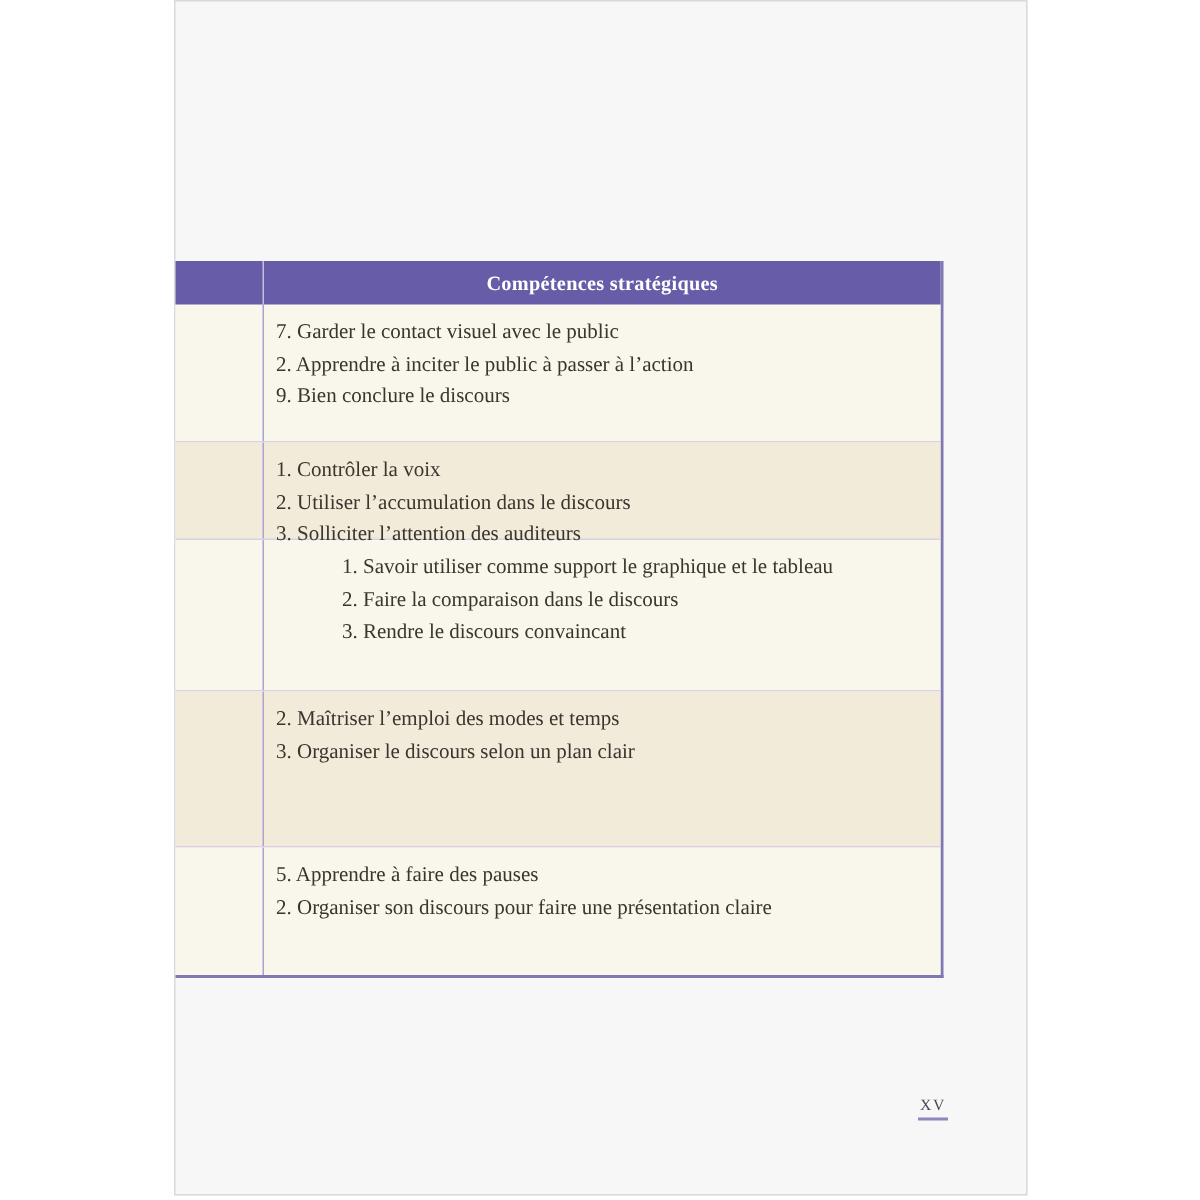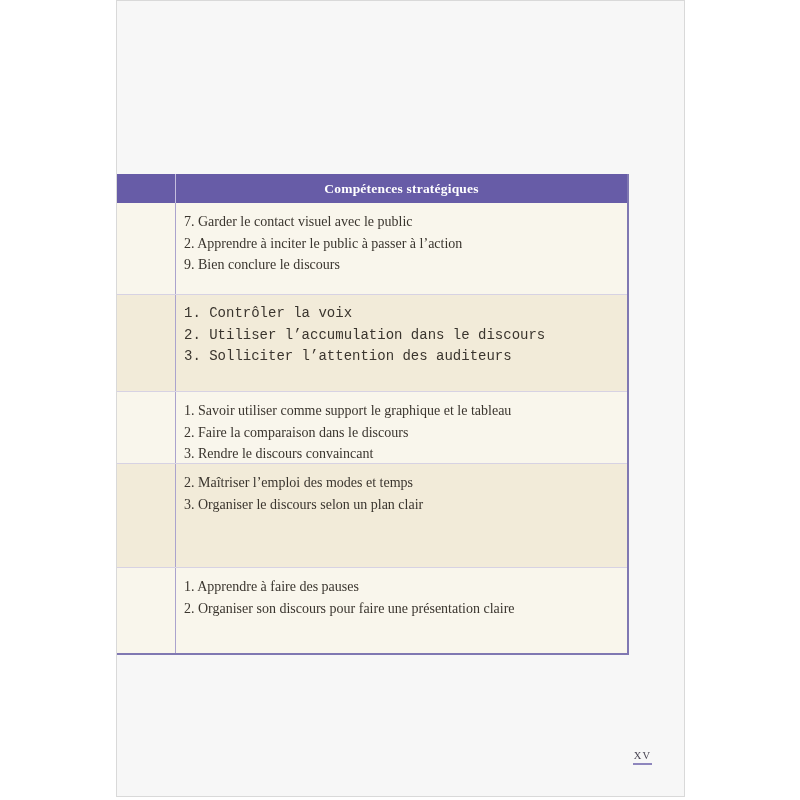--- a/index.html
+++ b/index.html
@@ -53,41 +53,41 @@
     font-size: 13.5px;
     text-align: center;
     line-height: 29px;
     letter-spacing: 0.2px;
   }
   .body-row { border-bottom: 1px solid var(--row-separator, #d7d2e3); }
   .body-row.last { border-bottom: none; }
   .row-light { background: var(--row-light, #f9f6ec); }
   .row-dark  { background: var(--row-dark, #f2ebd9); }
   .r1 { height: 92px; }
-  .r2 { height: 97px; font-family: Liberation Mono, monospace; }
-  .r3 { height: 72px; }
+  .r2 { height: 65px; }
+  .r3 { height: 101px; gap: 44px; }
   .r4 { height: 104px; }
   .r5 { height: 85px; }
   .cell-left {
     width: 59px;
     border-right: 1px solid var(--column-separator, #aba3cd);
   }
   .cell-main {
     flex: 1;
     padding: 8px 10px 0 8px;
     color: var(--body-text, #3a352e);
     font-size: 14px;
     line-height: 21.5px;
   }
   .list-item { white-space: nowrap; }
   .page-number-wrap {
     position: absolute;
-    top: 744px; left: 475px;
+    top: 726px; left: 475px;
     width: 60px;
-    text-align: right;
+    text-align: center;
   }
   .page-number {
     display: inline-block;
     font-size: 10.5px;
     letter-spacing: 1px;
     color: var(--page-number-text, #4a4654);
     border-bottom: 2px solid var(--page-number-underline, #8e86bd);
     padding: 0 1px 2px 1px;
   }
 </style>
@@ -134,21 +134,21 @@
       <div class="cell-left"></div>
       <div class="cell-main">
         <div class="list-item">2. Maîtriser l’emploi des modes et temps</div>
         <div class="list-item">3. Organiser le discours selon un plan clair</div>
       </div>
     </div>
 
     <div class="t-row body-row row-light r5 last">
       <div class="cell-left"></div>
       <div class="cell-main">
-        <div class="list-item">1. Apprendre à faire des pauses</div>
+        <div class="list-item">5. Apprendre à faire des pauses</div>
         <div class="list-item">2. Organiser son discours pour faire une présentation claire</div>
       </div>
     </div>
 
   </div>
 
   <div class="page-number-wrap">
     <span class="page-number">XV</span>
   </div>
 

